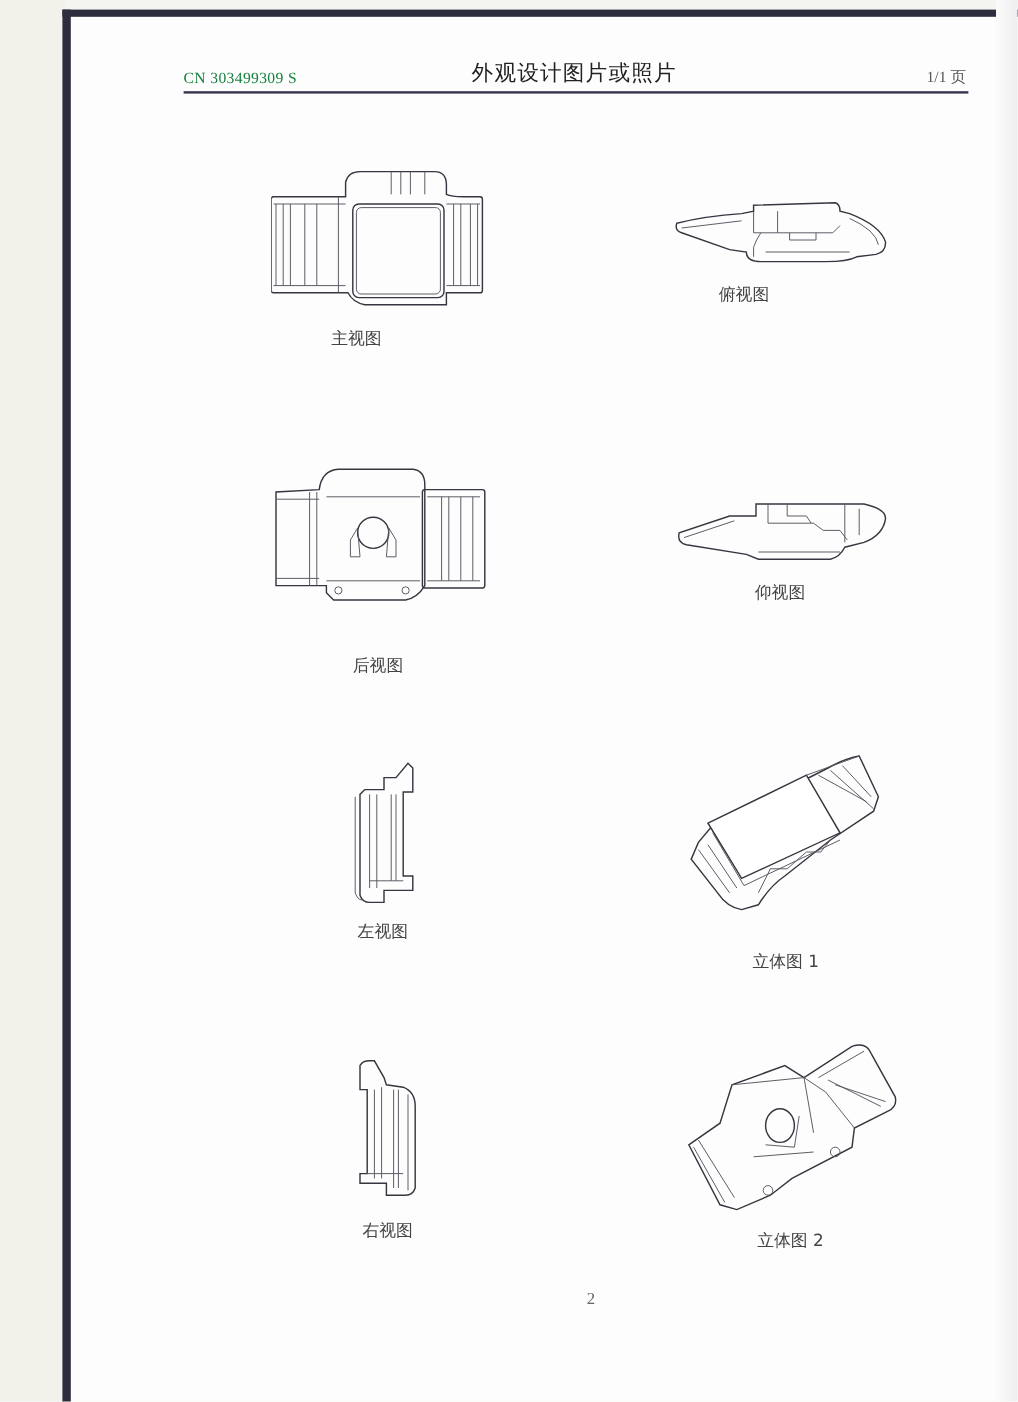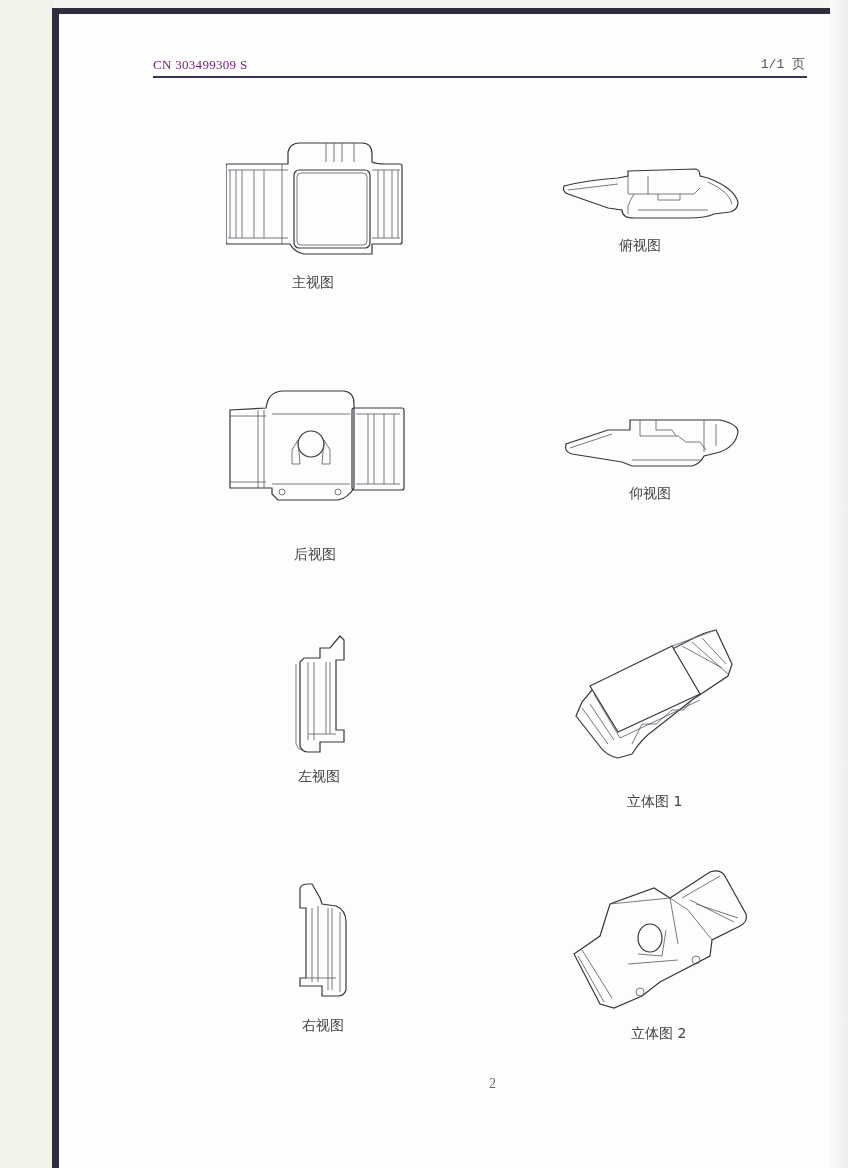--- a/index.html
+++ b/index.html
@@ -22,31 +22,31 @@
     .right-edge {
       position: absolute; right: 0; top: 0; width: 18px; height: 1168px;
       background: linear-gradient(to right, #fbfbfb, #eeeeee);
     }
     .header {
       position: absolute; left: 153px; top: 46px; width: 654px; height: 30px;
       border-bottom: 2px solid #3a3350;
     }
     .header .docno {
       position: absolute; left: 0; bottom: 3px;
-      font-family: "Liberation Serif", serif; font-size: 13px; color: #701a75;
+      font-family: "Liberation Serif", serif; font-size: 13px; color: #15803d;
       letter-spacing: 0.3px;
     }
     .header .title {
       position: absolute; left: 240px; bottom: 3px;
       font-family: "DejaVu Sans", sans-serif; font-size: 18px; color: #222;
       letter-spacing: 1px;
     }
     .header .pageinfo {
       position: absolute; right: 2px; bottom: 3px;
-      font-family: Liberation Mono, monospace; font-size: 13px; color: #555;
+      font-family: Liberation Serif, serif; font-size: 13px; color: #555;
     }
     .view {
       position: absolute;
     }
     .view svg { display: block; }
     .caption {
       position: absolute; font-family: "DejaVu Sans", sans-serif;
       font-size: 14px; color: #444; white-space: nowrap;
     }
     .page-number {
@@ -59,43 +59,44 @@
   </style>
 </head>
 <body>
 
 <div class="scan-margin-left"></div>
 <div class="page"></div>
 <div class="right-edge"></div>
 
 <div class="header">
   <span class="docno">CN 303499309 S</span>
+  <span class="title">外观设计图片或照片</span>
   <span class="pageinfo">1/1 页</span>
 </div>
 
 <div class="view" style="left:226px; top:140px;">
   <svg width="180" height="120" viewBox="0 0 180 120">
     <path class="ln" d="M62 24 L62 12 Q64 3 74 3 L136 3 Q146 3 146 14 L146 22 Q150 24 160 24 L174 24 Q176 24 176 26 L176 102 Q176 104 174 104 L146 104 L146 114 L78 114 Q68 112 64 104 L2 104 Q0 104 0 102 L0 26 Q0 24 2 24 Z"></path>
     <path class="thin" d="M2 30 L62 30 M2 98 L62 98 M4 30 L4 98 M10 30 L10 98 M16 30 L16 98 M28 30 L28 98 M38 30 L38 98 M56 24 L56 104"></path>
     <path class="thin" d="M146 30 L174 30 M146 98 L174 98 M152 30 L152 98 M158 30 L158 98 M166 30 L166 98 M172 30 L172 98"></path>
     <path class="thin" d="M100 3 L100 22 M108 3 L108 22 M116 3 L116 22 M128 3 L128 22"></path>
     <rect class="ln" x="68" y="30" width="76" height="78" rx="5"></rect>
     <rect class="thin" x="71" y="33" width="70" height="72" rx="4"></rect>
   </svg>
 </div>
-<span class="caption" style="left:292px; top:274px;font-family:Liberation Serif, serif;">主视图</span>
+<span class="caption" style="left:276px; top:274px;font-family:Liberation Serif, serif;">主视图</span>
 
 <div class="view" style="left:558px; top:166px;">
   <svg width="185" height="60" viewBox="0 0 185 60">
     <path class="ln" d="M6 20 Q30 14 60 12 L70 10 L70 5 L138 3 Q142 4 142 10 L150 12 Q176 22 180 36 Q180 44 172 46 L156 48 Q148 52 130 52 L76 52 Q64 52 64 44 L50 42 L10 28 Q4 26 6 20 Z"></path>
     <path class="thin" d="M70 10 L70 28 L136 28 L142 22 M90 10 L90 28 M76 28 Q72 34 70 40 L70 48 M100 28 L100 34 L122 34 L122 28"></path>
     <path class="thin" d="M10 24 L60 18 M150 16 Q172 26 174 38 M80 44 L150 44"></path>
   </svg>
 </div>
-<span class="caption" style="left:619px; top:237px;">俯视图</span>
+<span class="caption" style="left:599px; top:237px;">俯视图</span>
 
 <div class="view" style="left:228px; top:388px;">
   <svg width="180" height="118" viewBox="0 0 180 118">
     <path class="ln" d="M38 20 Q40 4 54 3 L116 3 Q126 4 126 16 L126 100 Q120 110 110 112 L50 112 L44 106 L44 100 L2 100 L2 22 Z"></path>
     <path class="thin" d="M2 28 L38 28 M2 94 L38 94 M30 22 L30 100 M36 22 L36 100 M44 26 L122 26 M44 96 L122 96"></path>
     <rect class="ln" x="124" y="20" width="52" height="82" rx="2"></rect>
     <path class="thin" d="M128 26 L172 26 M128 96 L172 96 M140 26 L140 96 M146 26 L146 96 M156 26 L156 96 M166 26 L166 96"></path>
     <circle class="ln" cx="83" cy="56" r="13"></circle>
     <path class="thin" d="M64 62 L70 52 L72 76 L64 76 Z M102 62 L96 52 L94 76 L102 76 Z"></path>
     <circle class="thin" cx="54" cy="104" r="3"></circle>

